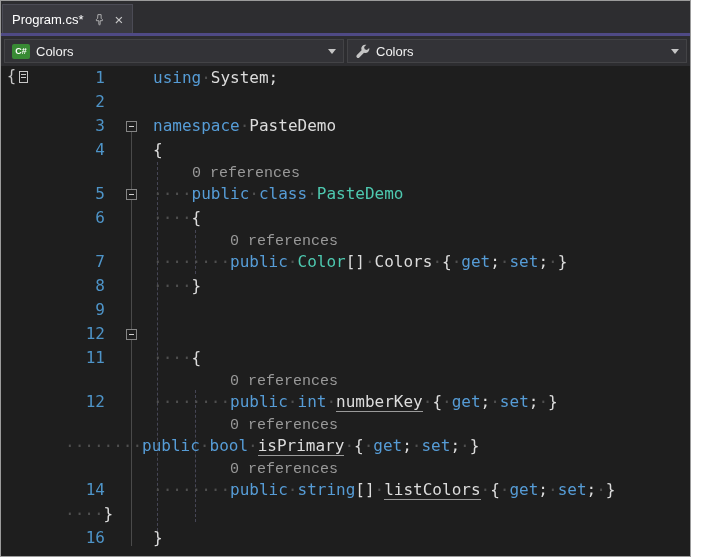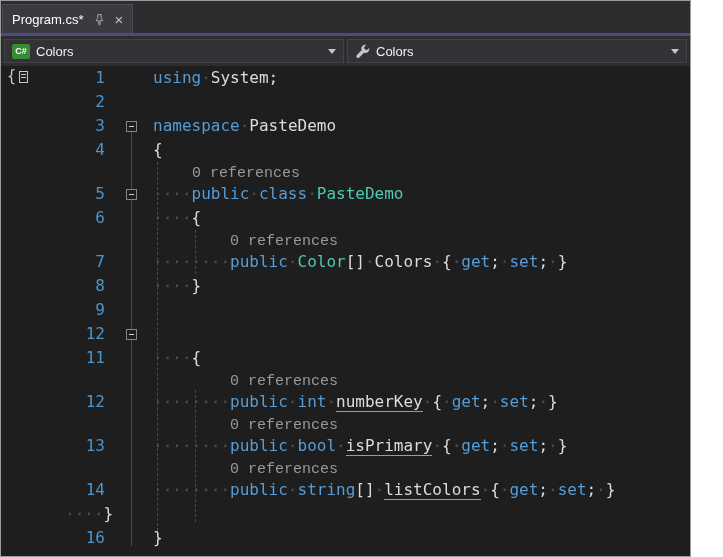--- a/index.html
+++ b/index.html
@@ -209,21 +209,20 @@
           <div class="code"><span class="tk-ws">········</span><span class="tk-kw">public</span><span class="tk-ws">·</span><span class="tk-kw">int</span><span class="tk-ws">·</span><span class="tk-pl tk-underline">numberKey</span><span class="tk-ws">·</span><span class="tk-pl">{</span><span class="tk-ws">·</span><span class="tk-kw">get</span><span class="tk-pl">;</span><span class="tk-ws">·</span><span class="tk-kw">set</span><span class="tk-pl">;</span><span class="tk-ws">·</span><span class="tk-pl">}</span></div>
         </div>
         <div class="row cl-row">
           <div class="g-glyph"></div>
           <div class="g-num"></div>
           <div class="g-fold"></div>
           <div class="code"><span class="codelens" style="margin-left: 77px;">0 references</span></div>
         </div>
         <div class="row line-row">
           <div class="g-glyph"></div>
-          <div class="g-num">13</div>
           <div class="g-fold"></div>
           <div class="code"><span class="tk-ws">········</span><span class="tk-kw">public</span><span class="tk-ws">·</span><span class="tk-kw">bool</span><span class="tk-ws">·</span><span class="tk-pl tk-underline">isPrimary</span><span class="tk-ws">·</span><span class="tk-pl">{</span><span class="tk-ws">·</span><span class="tk-kw">get</span><span class="tk-pl">;</span><span class="tk-ws">·</span><span class="tk-kw">set</span><span class="tk-pl">;</span><span class="tk-ws">·</span><span class="tk-pl">}</span></div>
         </div>
         <div class="row cl-row">
           <div class="g-glyph"></div>
           <div class="g-num"></div>
           <div class="g-fold"></div>
           <div class="code"><span class="codelens" style="margin-left: 77px;">0 references</span></div>
         </div>
         <div class="row line-row">

